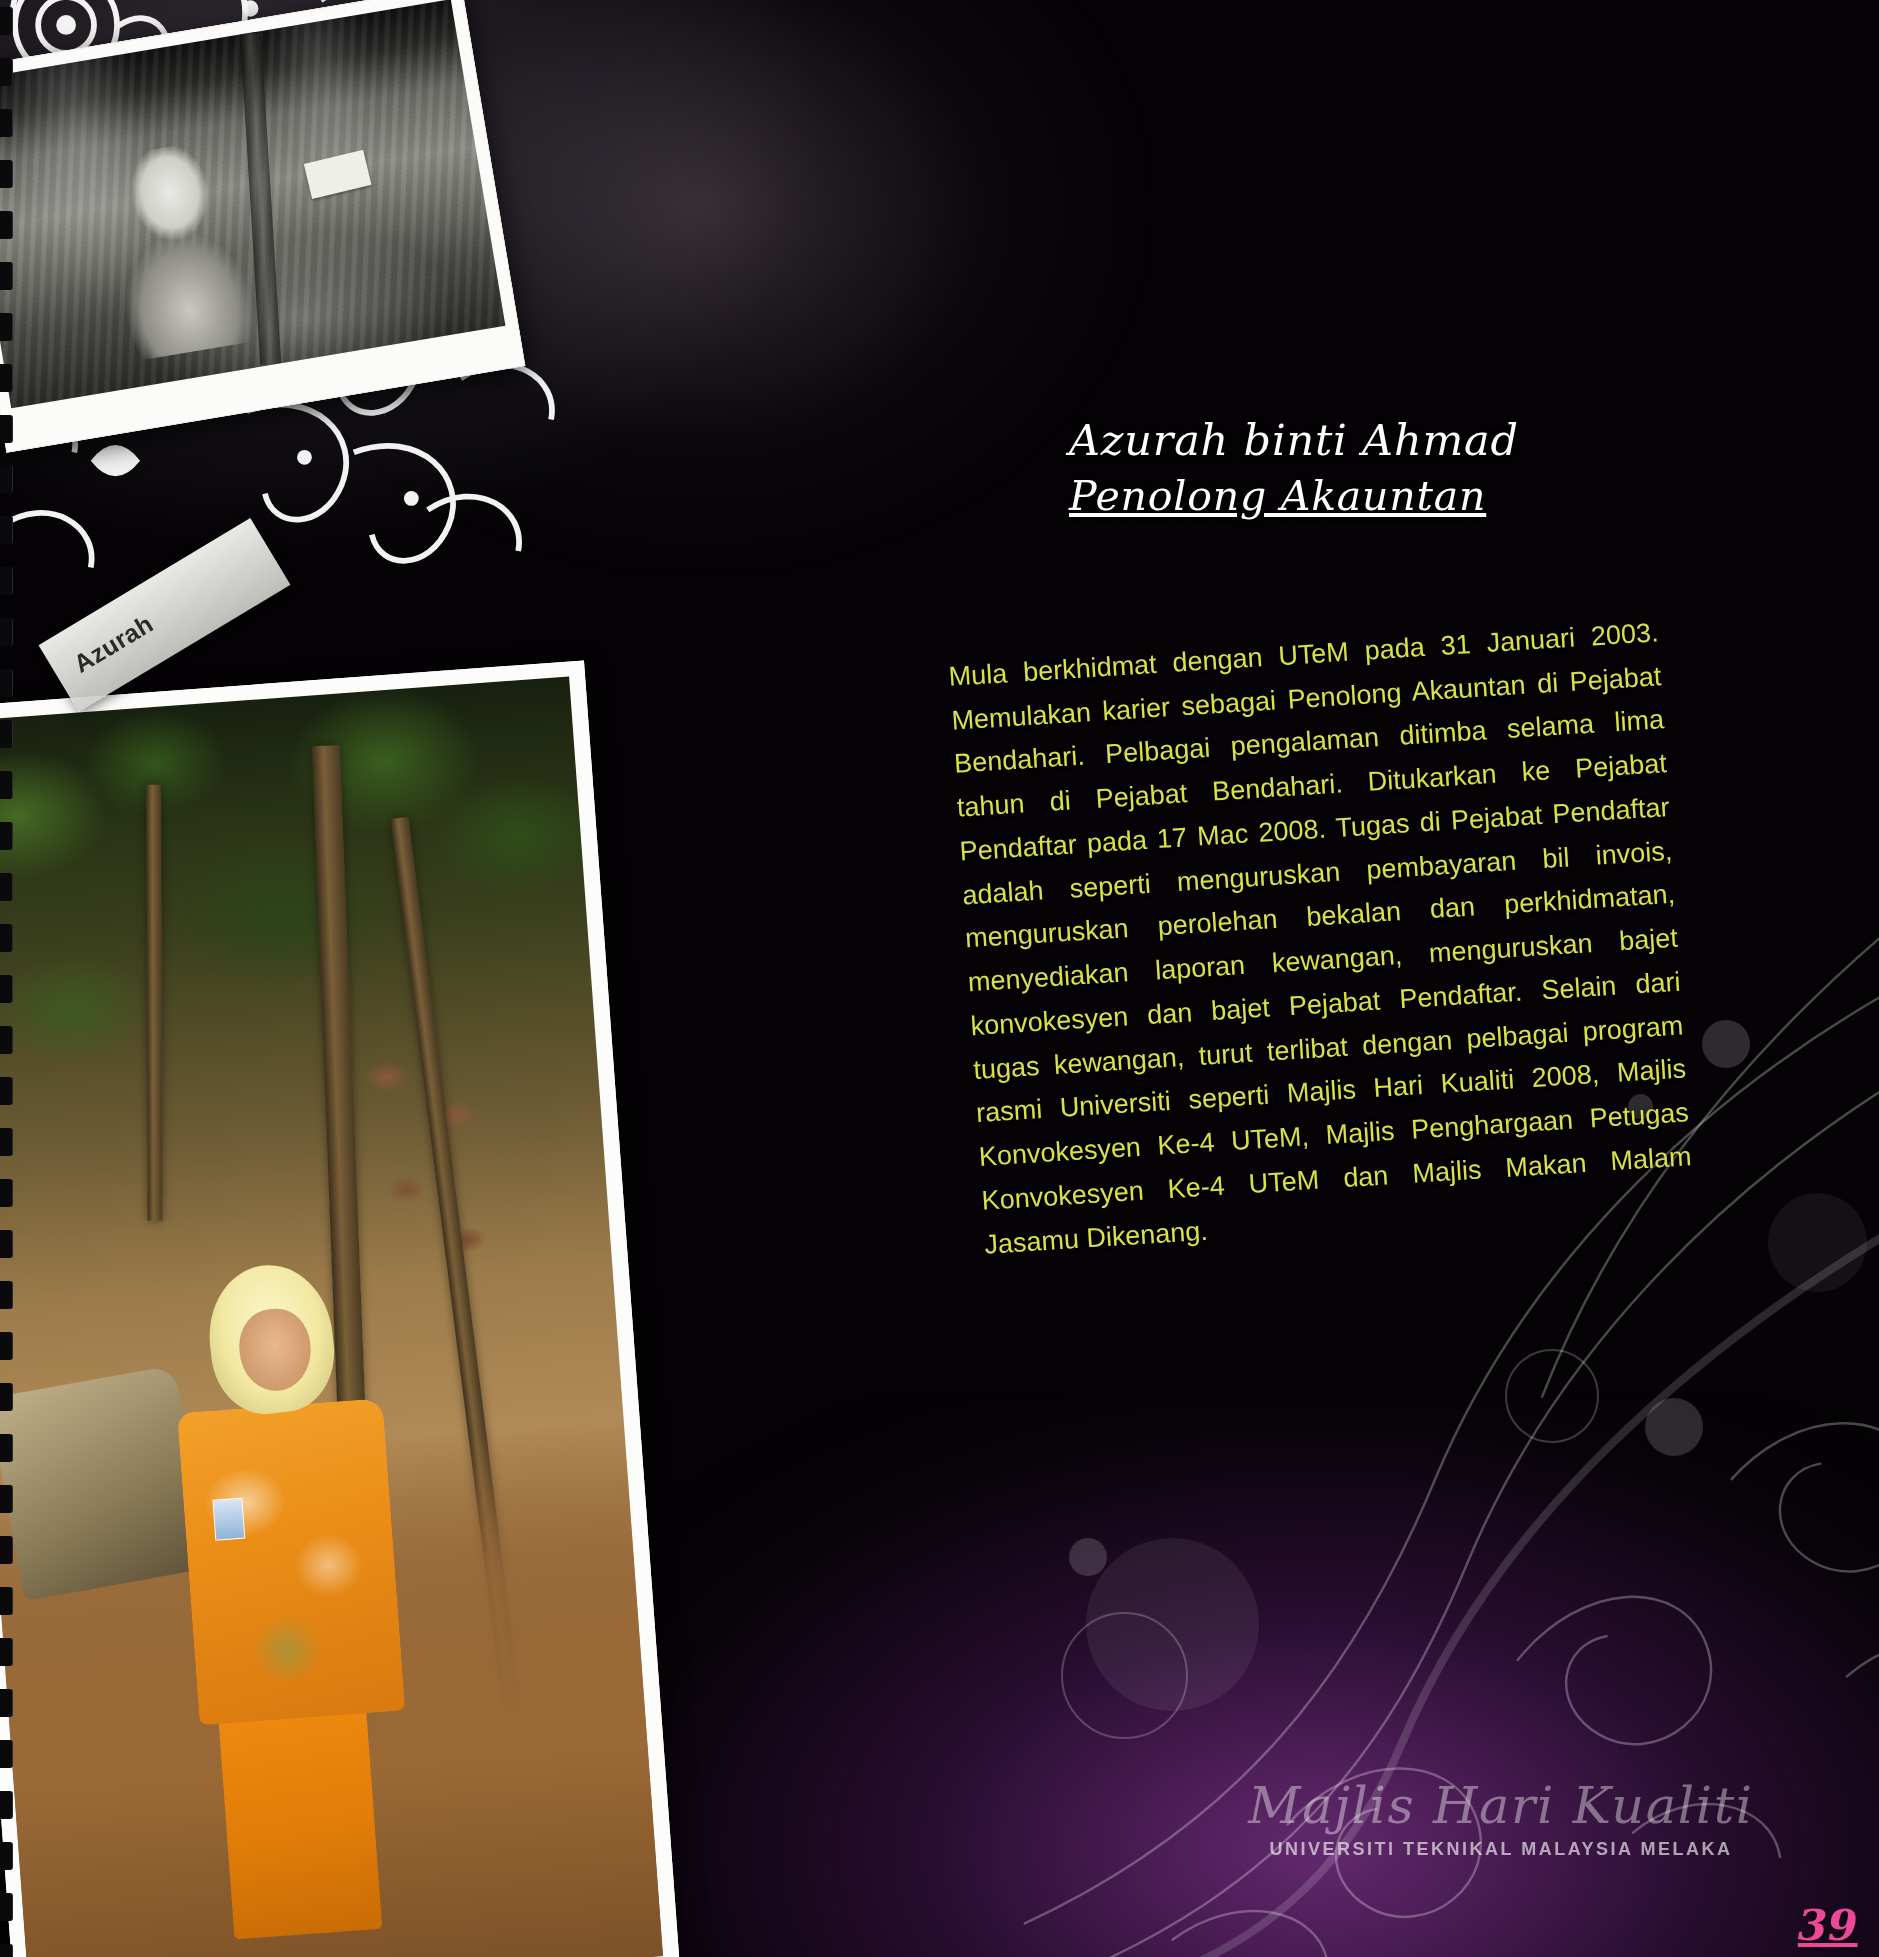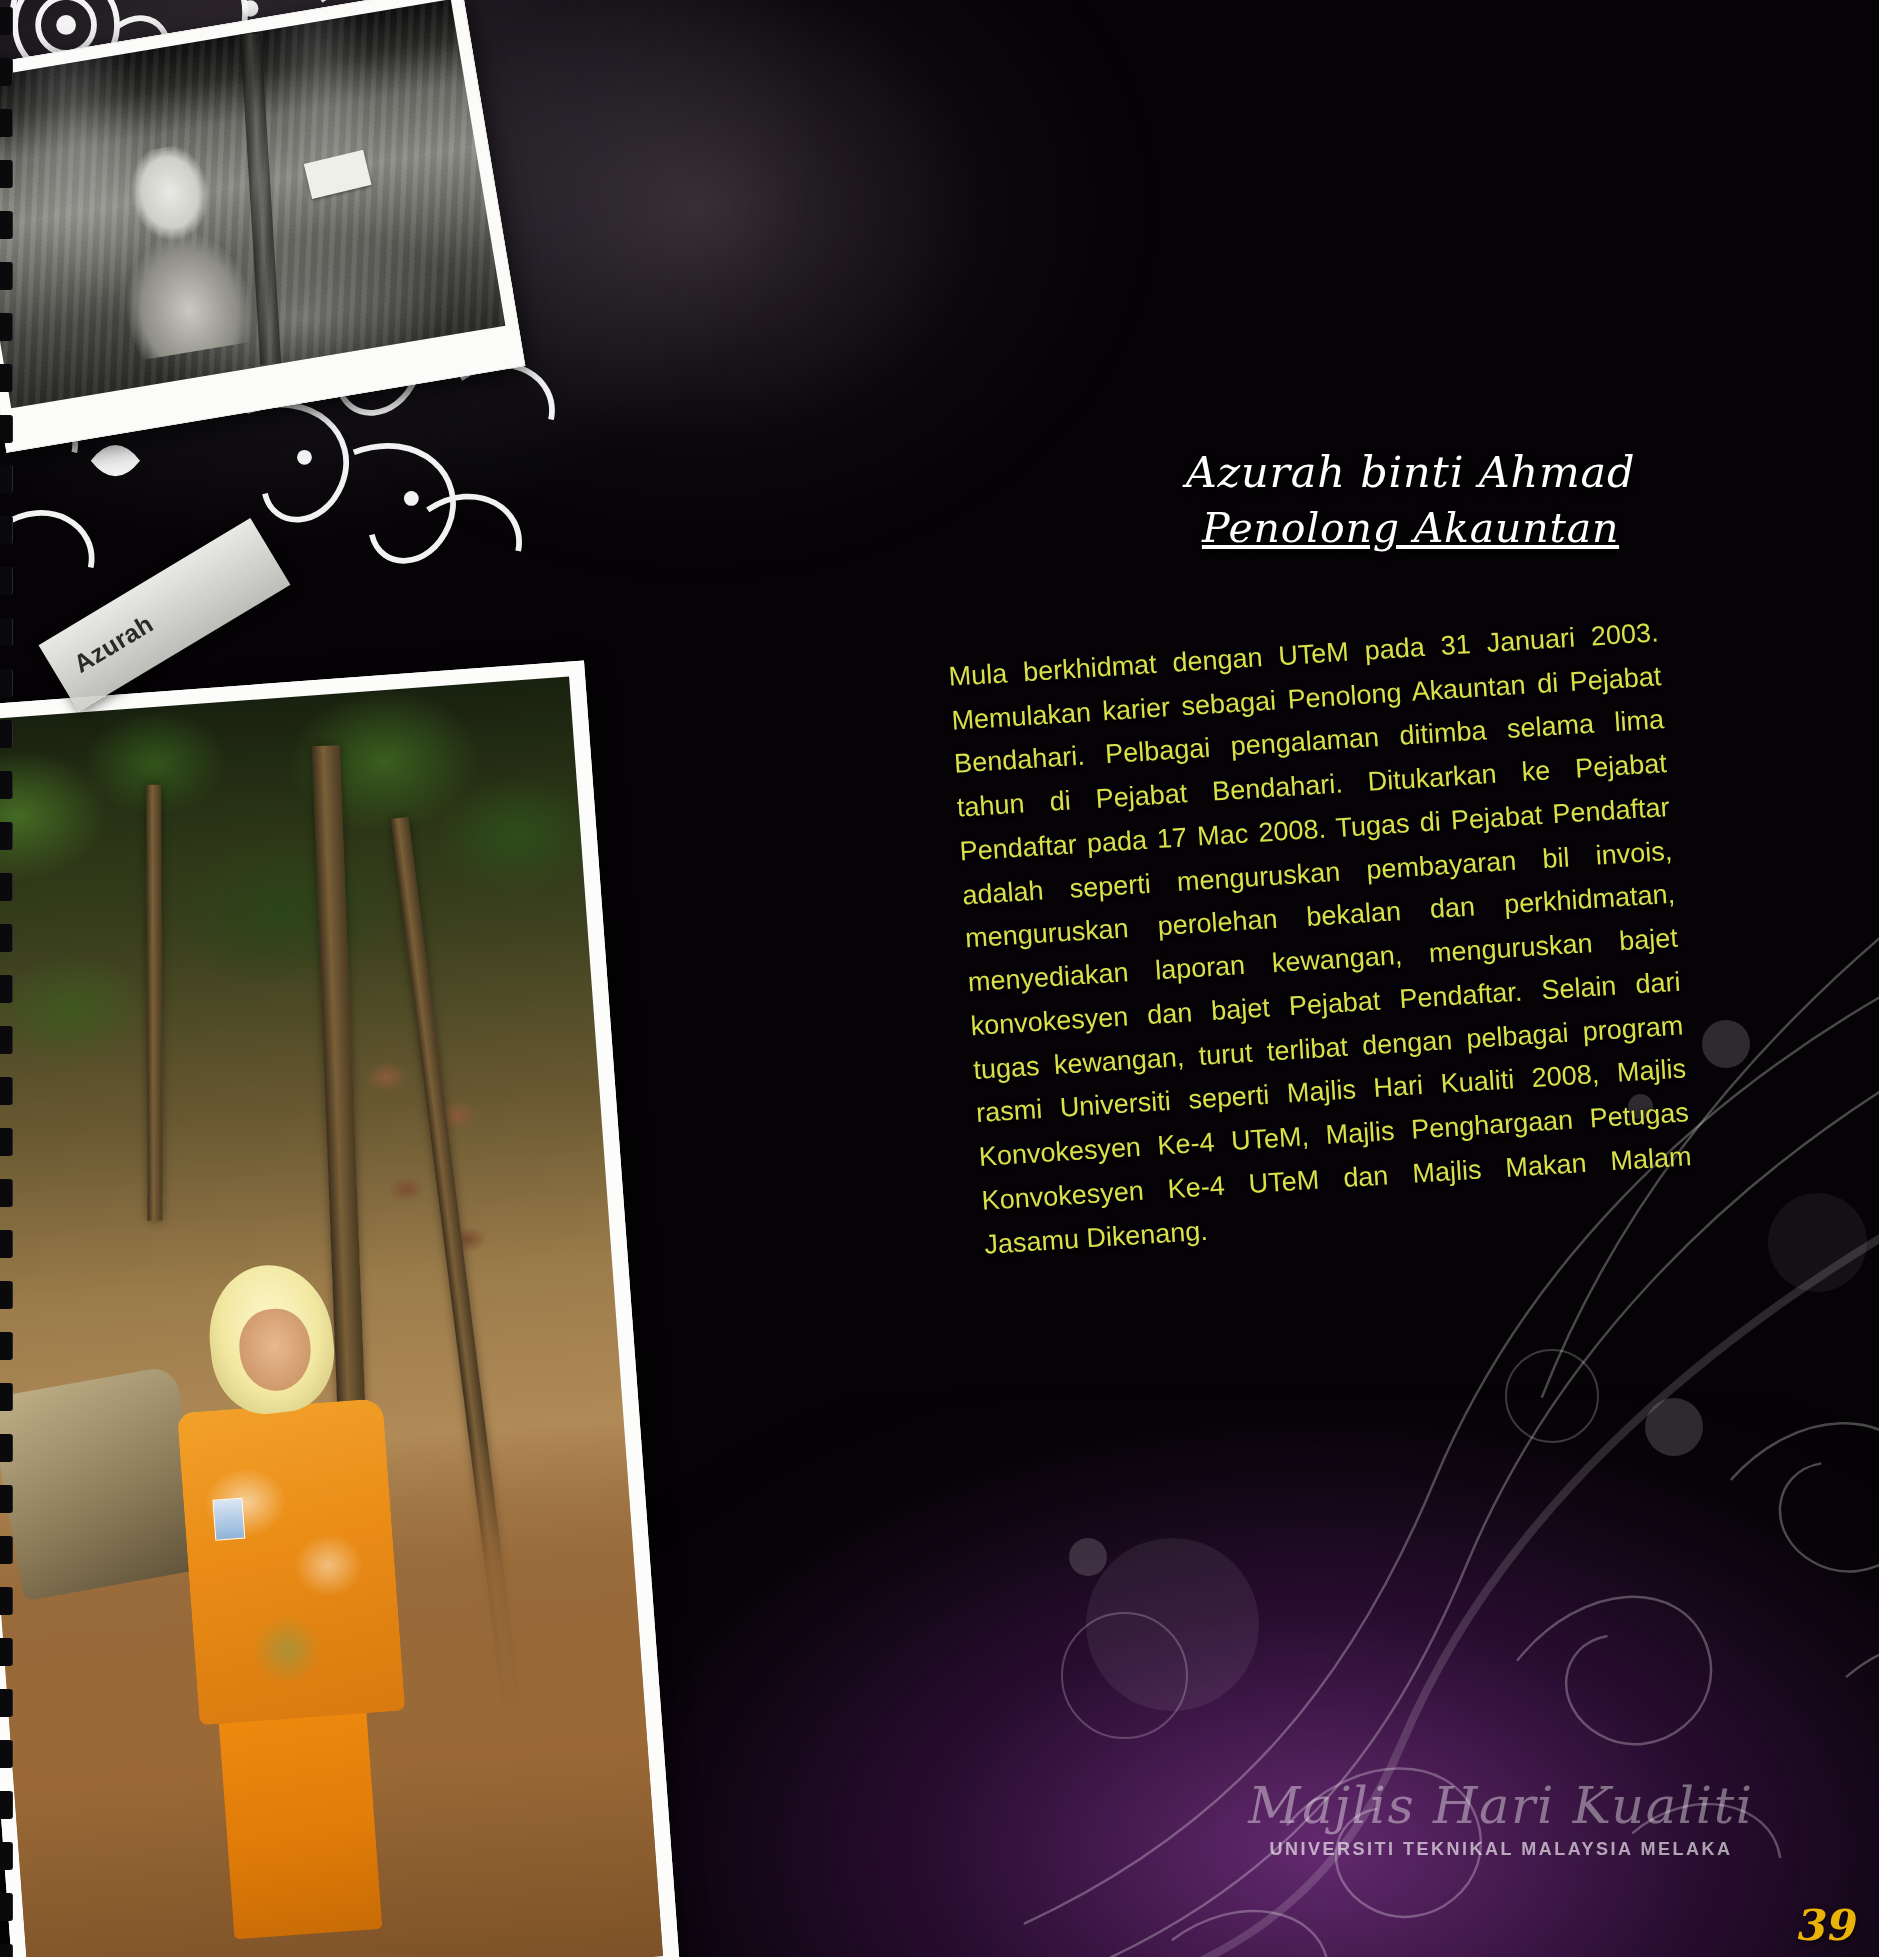--- a/index.html
+++ b/index.html
@@ -243,23 +243,22 @@
       radial-gradient(ellipse 28px 20px at 70% 26%, #8c5a3a, rgba(0,0,0,0) 72%),
       radial-gradient(ellipse 26px 18px at 30% 52%, #7d4f33, rgba(0,0,0,0) 72%),
       radial-gradient(ellipse 25px 18px at 72% 72%, #7d4f33, rgba(0,0,0,0) 72%);
   }
 
   
   .name-block {
     position: absolute;
     left: 1069px; top: 411px;
     width: 683px;
-    text-align: center;
+    text-align: left;
     z-index: 18;
-    margin-top: 32px;
   }
   .name-line {
     font-family: "DejaVu Serif", serif;
     font-style: italic;
     color: #ffffff;
     font-size: 43px;
     line-height: 1.35;
     letter-spacing: 0.8px;
     text-shadow: 0 1.6px 8.2px rgba(0,0,0,0.8);
     white-space: nowrap;
@@ -324,23 +323,24 @@
     color: rgba(255,255,255,0.62);
     font-weight: 600;
   }
   .page-number {
     position: absolute;
     right: 21.4px; bottom: 6.6px;
     font-family: "DejaVu Serif", serif;
     font-style: italic;
     font-weight: 700;
     font-size: 43px;
-    color: #eab308;
+    color: #ec4899;
     z-index: 30;
     text-shadow: 0 1.6px 6.6px rgba(0,0,0,0.7);
+    text-decoration: underline;
   }
 
   
   .page-edge {
     position: absolute;
     left: 461px; bottom: -33px;
     width: 148px; height: 345px;
     background: linear-gradient(90deg, rgba(255,255,255,0.92), rgba(230,230,228,0.5));
     transform: rotate(-4deg);
     z-index: 10;

